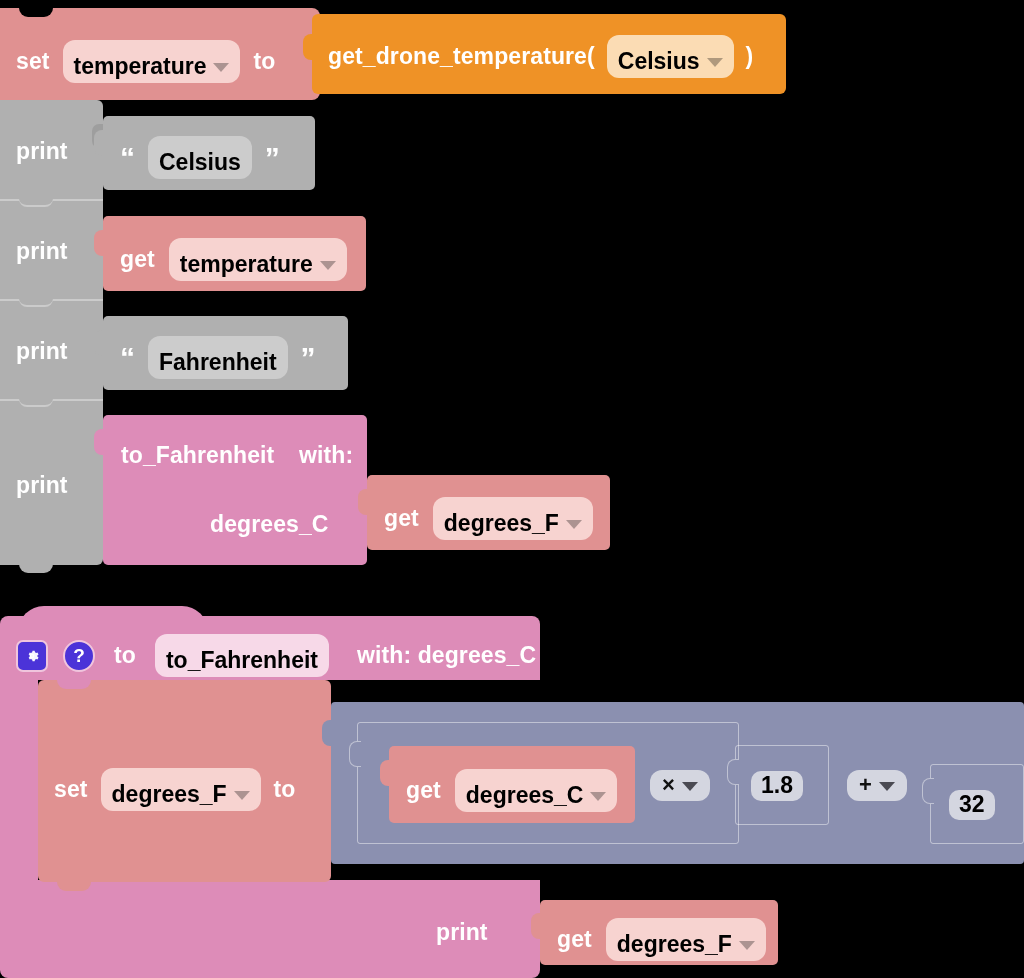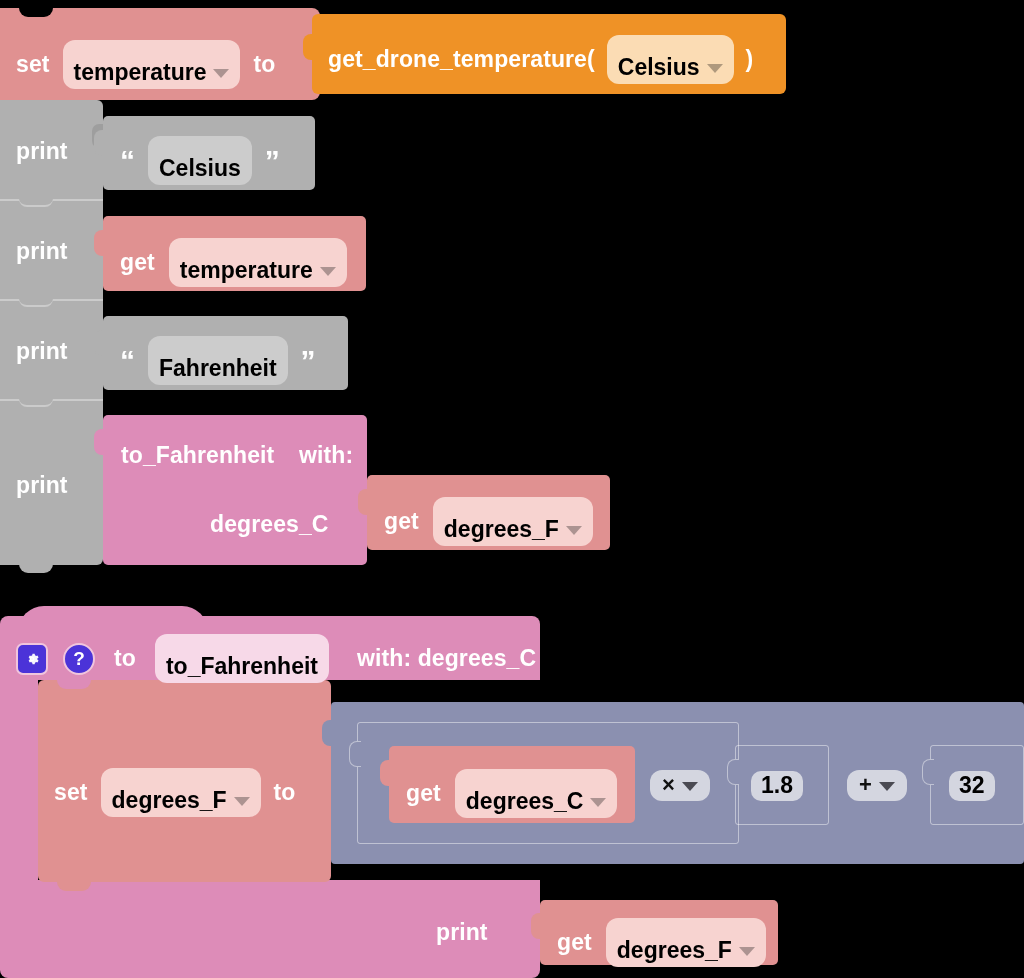--- a/index.html
+++ b/index.html
@@ -23,21 +23,21 @@
     letter-spacing: 0.1px;
   }
   .lbl.dark { color: #111111; }
 
   
   .field {
     display: inline-flex;
     align-items: center;
     gap: 7px;
     border-radius: 12px;
-    padding: 20px 11px 4px 11px;
+    padding: 14px 11px 4px 11px;
     font-weight: bold;
     font-size: 23px;
     color: #000;
     white-space: nowrap;
     line-height: 1.1;
   }
   .field.on-salmon { background: #f7d3d0; }
   .field.on-orange { background: #fbdcb4; }
   .field.on-gray   { background: #cccccc; }
   .field.on-pink   { background: #f7d9e8; }
@@ -269,21 +269,21 @@
     <span class="field on-slate num" style="position:absolute; left:15px; top:25px;">
       <span>1.8</span>
     </span>
   </div>
 
   <div class="blk field on-slate" style="left:847px; top:770px; padding:3px 12px 4px 12px;">
     <span class="lbl dark" style="font-size:22px;">+</span>
     <span class="caret strong"></span>
   </div>
 
-  <div class="blk outline" style="left:930px; top:745px; width:94px; height:80px; border-radius:3px;">
+  <div class="blk outline" style="left:930px; top:764px; width:94px; height:80px; border-radius:3px;">
     <div class="blk" style="left:-9px; top:13px; width:12px; height:26px; background:#8b90b0; border-radius:8px 0 0 8px; border:1px solid rgba(255,255,255,0.45); border-right:none;"></div>
     <span class="field on-slate num" style="position:absolute; left:18px; top:25px;">
       <span>32</span>
     </span>
   </div>
 
   <div class="lbl blk" style="left:436px; top:919px;">print</div>
 
   <div class="blk body-salmon" style="left:540px; top:900px; width:238px; height:65px; border-radius:5px;">
     <div class="notch-l salmon" style="top:13px;"></div>

